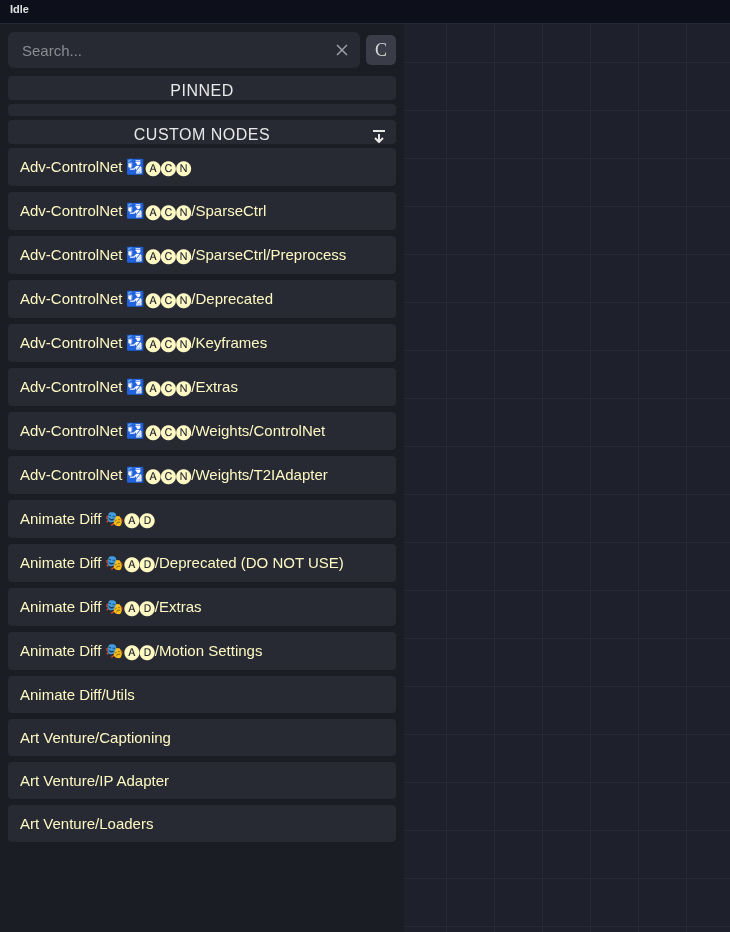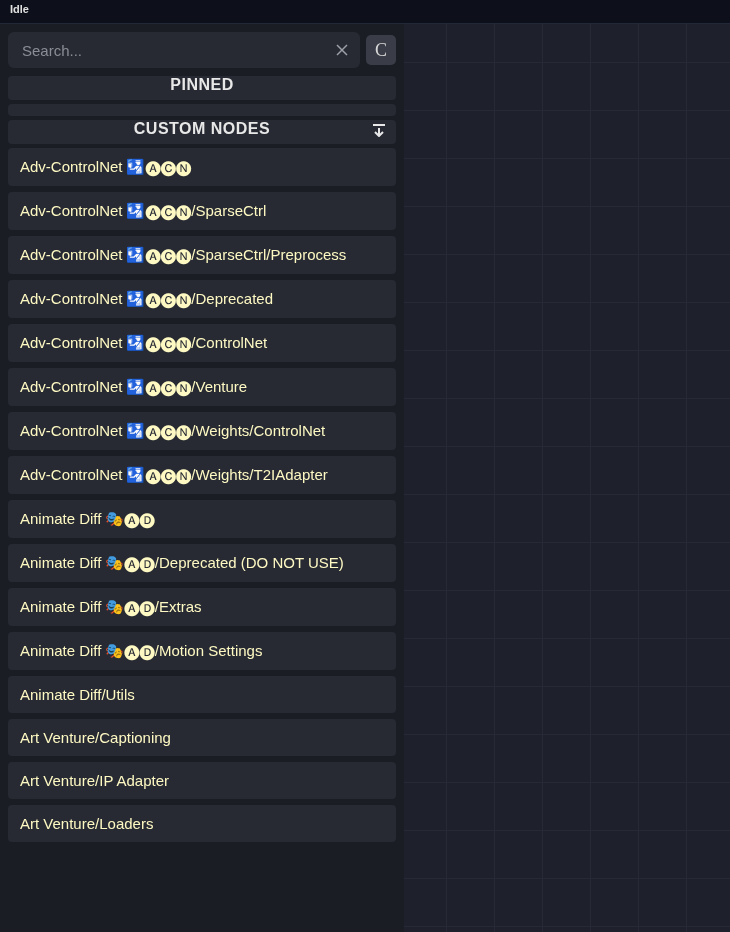--- a/index.html
+++ b/index.html
@@ -86,23 +86,23 @@
     font-size: 18px;
     font-weight: 400;
     cursor: pointer;
     font-family: Georgia, serif;
   }
   .section-header {
     background: #272a33;
     border-radius: 4px;
     height: 24px;
     display: flex;
-    align-items: flex-start;
-    justify-content: center;
-    font-weight: 700;
+    align-items: flex-end;
+    justify-content: center;
+    font-weight: 400;
     font-size: 16px;
     letter-spacing: 0.5px;
     margin-bottom: 4px;
     position: relative;
   }
   .section-header.thin2 {
     height: 12px;
     margin-bottom: 4px;
   }
   .expand-icon {
@@ -208,24 +208,24 @@
         <div class="node-item">
           <span>Adv-ControlNet 🛂🅐🅒🅝/SparseCtrl</span>
         </div>
         <div class="node-item">
           <span>Adv-ControlNet 🛂🅐🅒🅝/SparseCtrl/Preprocess</span>
         </div>
         <div class="node-item">
           <span>Adv-ControlNet 🛂🅐🅒🅝/Deprecated</span>
         </div>
         <div class="node-item">
-          <span>Adv-ControlNet 🛂🅐🅒🅝/ControlNet</span>
-        </div>
-        <div class="node-item">
-          <span>Adv-ControlNet 🛂🅐🅒🅝/Venture</span>
+          <span>Adv-ControlNet 🛂🅐🅒🅝/Keyframes</span>
+        </div>
+        <div class="node-item">
+          <span>Adv-ControlNet 🛂🅐🅒🅝/Extras</span>
         </div>
         <div class="node-item">
           <span>Adv-ControlNet 🛂🅐🅒🅝/Weights/ControlNet</span>
         </div>
         <div class="node-item">
           <span>Adv-ControlNet 🛂🅐🅒🅝/Weights/T2IAdapter</span>
         </div>
         <div class="node-item">
           <span>Animate Diff 🎭🅐🅓</span>
         </div>

